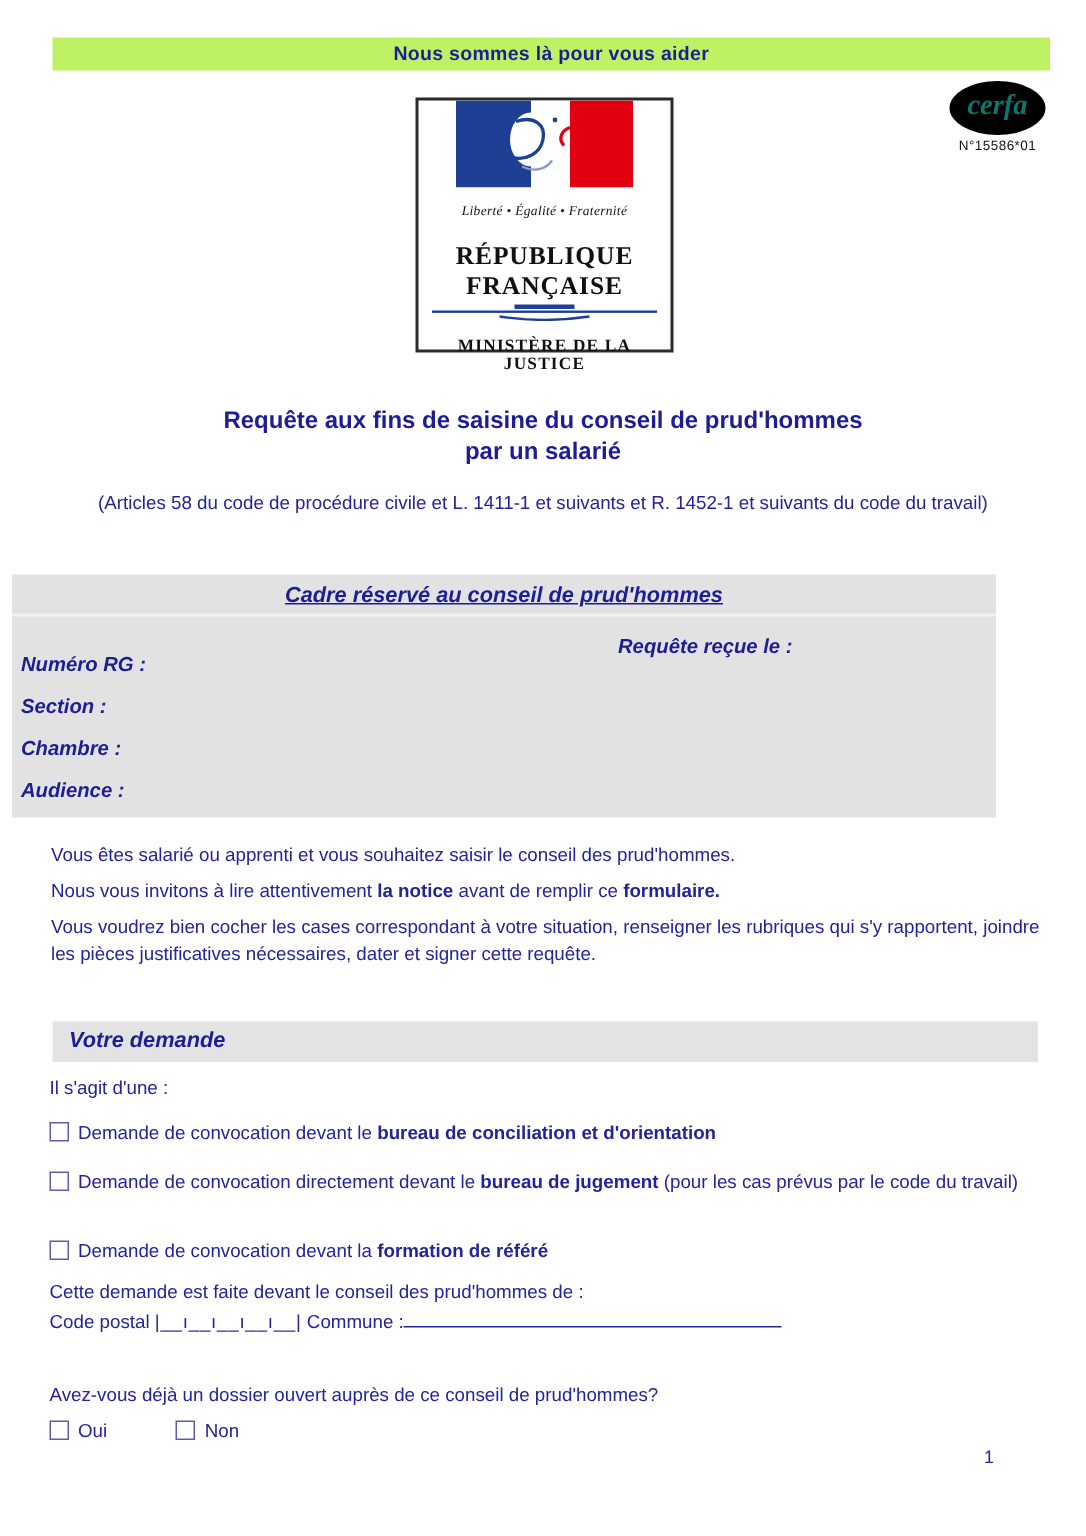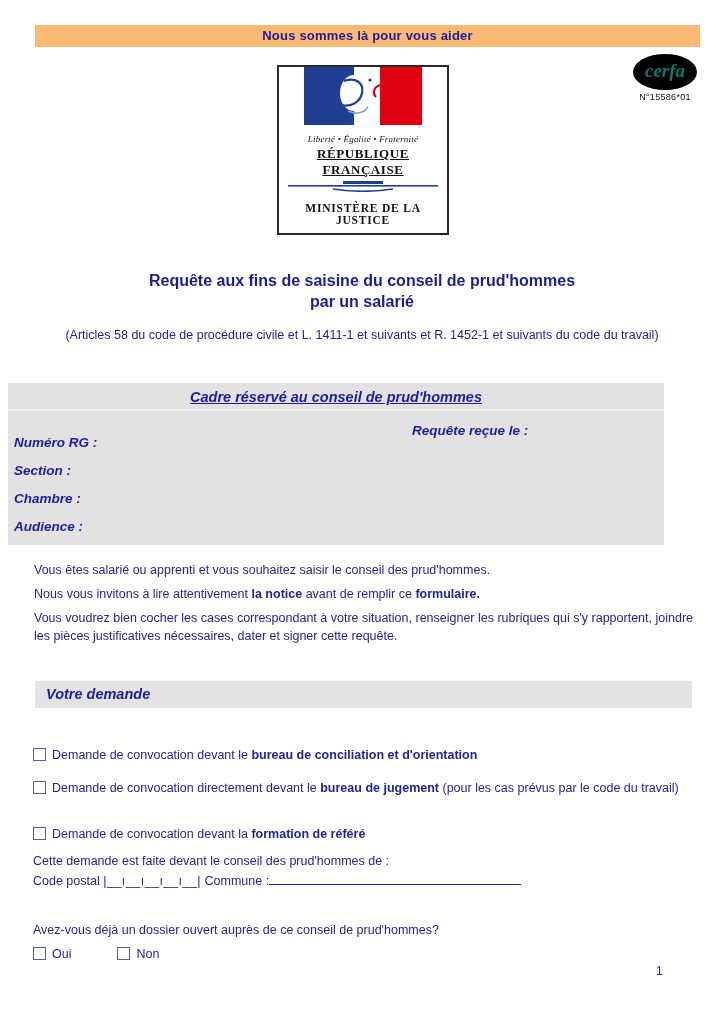--- a/index.html
+++ b/index.html
@@ -6,21 +6,21 @@
   html,body { background:#ffffff; }
   body { font-family:"Liberation Sans", sans-serif; }
   #page {
     position:relative; width:724px; height:1024px; background:#ffffff;
     color:#23239a; overflow:hidden; margin:0 auto;
   }
 
   
   .top-banner {
     position:absolute; left:35px; top:25px; width:665px; height:22px;
-    background:#fdba74; text-align:center; font-weight:bold; font-size:13px;
+    background:#bef264; text-align:center; font-weight:bold; font-size:13px;
     line-height:22px; color:#1d1d96; letter-spacing:0.2px;
   }
 
   
   .cerfa { position:absolute; left:620px; top:54px; width:90px; text-align:center; }
   .cerfa-ellipse {
     display:inline-block; width:64px; height:36px; background:#000;
     border-radius:50%; color:#0f766e; font-family:"Liberation Serif", serif;
     font-style:italic; font-weight:bold; font-size:19px; line-height:34px;
   }
@@ -29,22 +29,22 @@
   
   .logo-box {
     position:absolute; left:277px; top:65px; width:172px; height:170px;
     border:2px solid #2a2a2a; background:#fff; text-align:center; 
   }
   .motto {
     font-family:"Liberation Serif", serif; font-style:italic; font-size:9px;
     color:#111; margin-top:5px; letter-spacing:0.2px;
   }
   .republique {
-    font-family:"Liberation Serif", serif; font-size:13px; font-weight:bold;
-    color:#111; margin-top:2px; letter-spacing:0.6px;text-decoration:underline;
+    font-family:"Liberation Serif", serif; font-size:17px; font-weight:bold;
+    color:#111; margin-top:16px; letter-spacing:0.6px;
   }
   .ministere {
     font-family:"Liberation Serif", serif; font-size:11.5px; font-weight:bold;
     color:#111; margin-top:6px; letter-spacing:0.8px;
   }
 
   
   .main-title {
     position:absolute; left:0; top:270px; width:724px; text-align:center;
     font-weight:bold; font-size:16px; color:#1d1d96; line-height:21px;
@@ -147,20 +147,21 @@
   </div>
 
   <div class="intro">
     <p>Vous êtes salarié ou apprenti et vous souhaitez saisir le conseil des prud'hommes.</p>
     <p><span>Nous vous invitons à lire attentivement </span><b>la notice</b><span> avant de remplir ce </span><b>formulaire.</b></p>
     <p>Vous voudrez bien cocher les cases correspondant à votre situation, renseigner les rubriques qui s'y rapportent, joindre les pièces justificatives nécessaires, dater et signer cette requête.</p>
   </div>
 
   <div class="section-banner">Votre demande</div>
 
+  <div class="flow" style="top:716px;">Il s'agit d'une :</div>
 
   <div class="flow cbrow" style="top:746px;">
     <span class="cb"></span><span>Demande de convocation devant le </span><b>bureau de conciliation et d'orientation</b><span></span>
   </div>
 
   <div class="flow cbrow" style="top:779px;">
     <span class="cb"></span><span>Demande de convocation directement devant le </span><b>bureau de jugement</b><span> (pour les cas prévus par le code du travail)</span>
   </div>
 
   <div class="flow cbrow" style="top:825px;">

